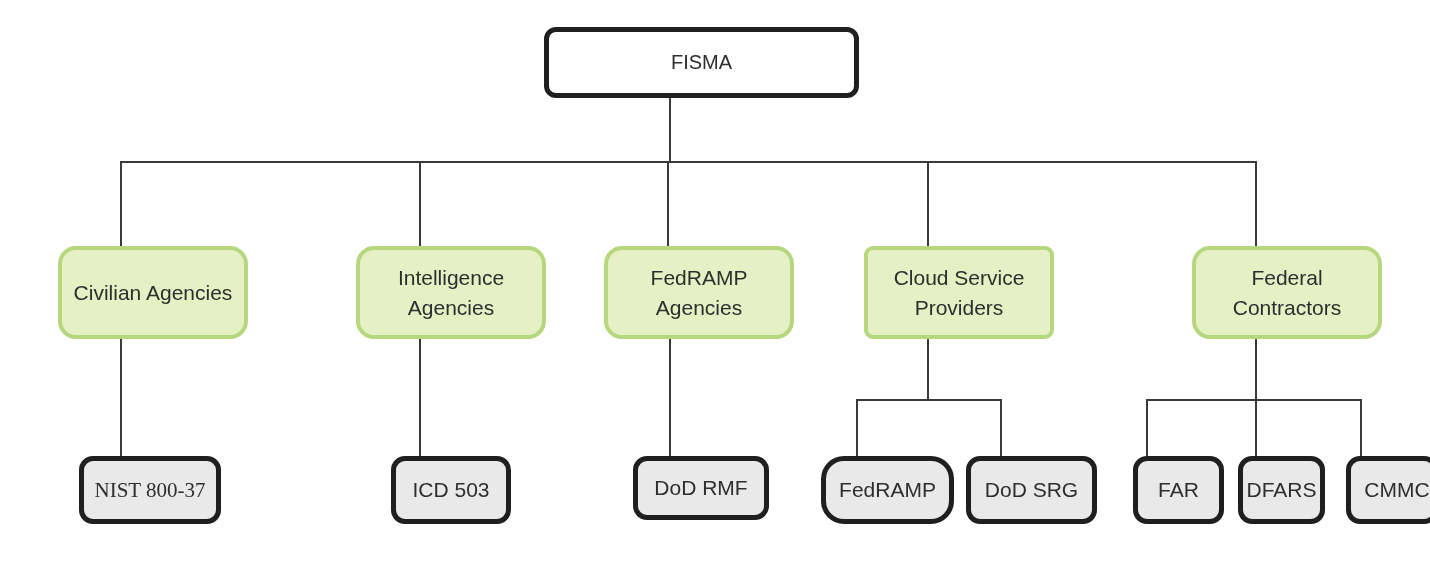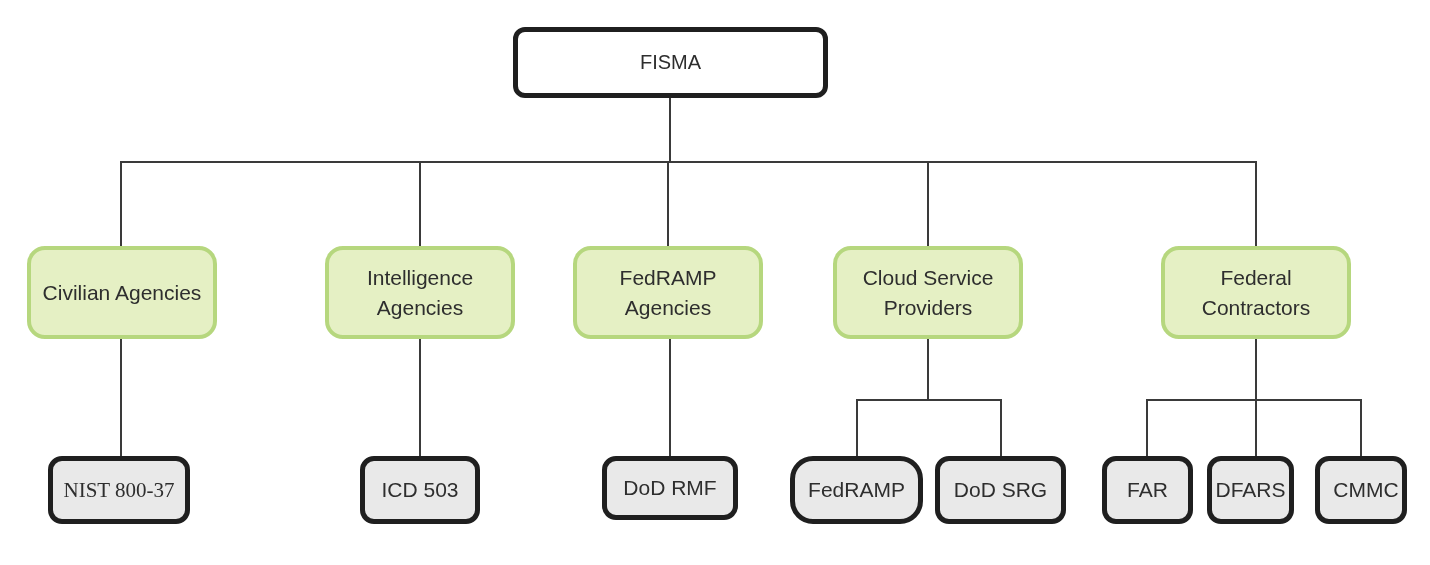--- a/index.html
+++ b/index.html
@@ -22,20 +22,21 @@
   .node{
     position:absolute;
     box-sizing:border-box;
     display:flex;
     align-items:center;
     justify-content:center;
     text-align:center;
     color:var(--text-color);
     font-size:21px;
     line-height:1.42;
+    margin-left:31px;
   }
   .root{
     background:#ffffff;
     border:5px solid var(--node-border);
     border-radius:12px;
     font-size:20px;
   }
   .category{
     background:var(--category-fill);
     border:4px solid var(--category-border);
@@ -82,21 +83,21 @@
   <div class="line hline" style="left:1146px;top:399px;width:216px;"></div>
   <div class="line vline" style="left:1146px;top:399px;height:58px;"></div>
   <div class="line vline" style="left:1255px;top:399px;height:58px;"></div>
   <div class="line vline" style="left:1360px;top:399px;height:58px;"></div>
 
   <div class="node root" style="left:513px;top:27px;width:315px;height:71px;">FISMA</div>
 
   <div class="node category" style="left:27px;top:246px;width:190px;height:93px;">Civilian Agencies</div>
   <div class="node category" style="left:325px;top:246px;width:190px;height:93px;">Intelligence Agencies</div>
   <div class="node category" style="left:573px;top:246px;width:190px;height:93px;">FedRAMP Agencies</div>
-  <div class="node category" style="left:833px;top:246px;width:190px;height:93px;">Cloud Service Providers</div>
+  <div class="node category" style="left:833px;top:246px;width:190px;height:93px;border-radius:9px;">Cloud Service Providers</div>
   <div class="node category" style="left:1161px;top:246px;width:190px;height:93px;">Federal Contractors</div>
 
   <div class="node leaf" style="left:48px;top:456px;width:142px;height:68px;font-family:Liberation Serif, serif;">NIST 800-37</div>
   <div class="node leaf" style="left:360px;top:456px;width:120px;height:68px;">ICD 503</div>
   <div class="node leaf" style="left:602px;top:456px;width:136px;height:64px;">DoD RMF</div>
   <div class="node leaf" style="left:790px;top:456px;width:133px;height:68px;border-radius:23px;">FedRAMP</div>
   <div class="node leaf" style="left:935px;top:456px;width:131px;height:68px;">DoD SRG</div>
   <div class="node leaf" style="left:1102px;top:456px;width:91px;height:68px;">FAR</div>
   <div class="node leaf" style="left:1207px;top:456px;width:87px;height:68px;">DFARS</div>
   <div class="node leaf" style="left:1315px;top:456px;width:92px;height:68px;padding-left:14px;">CMMC</div>

